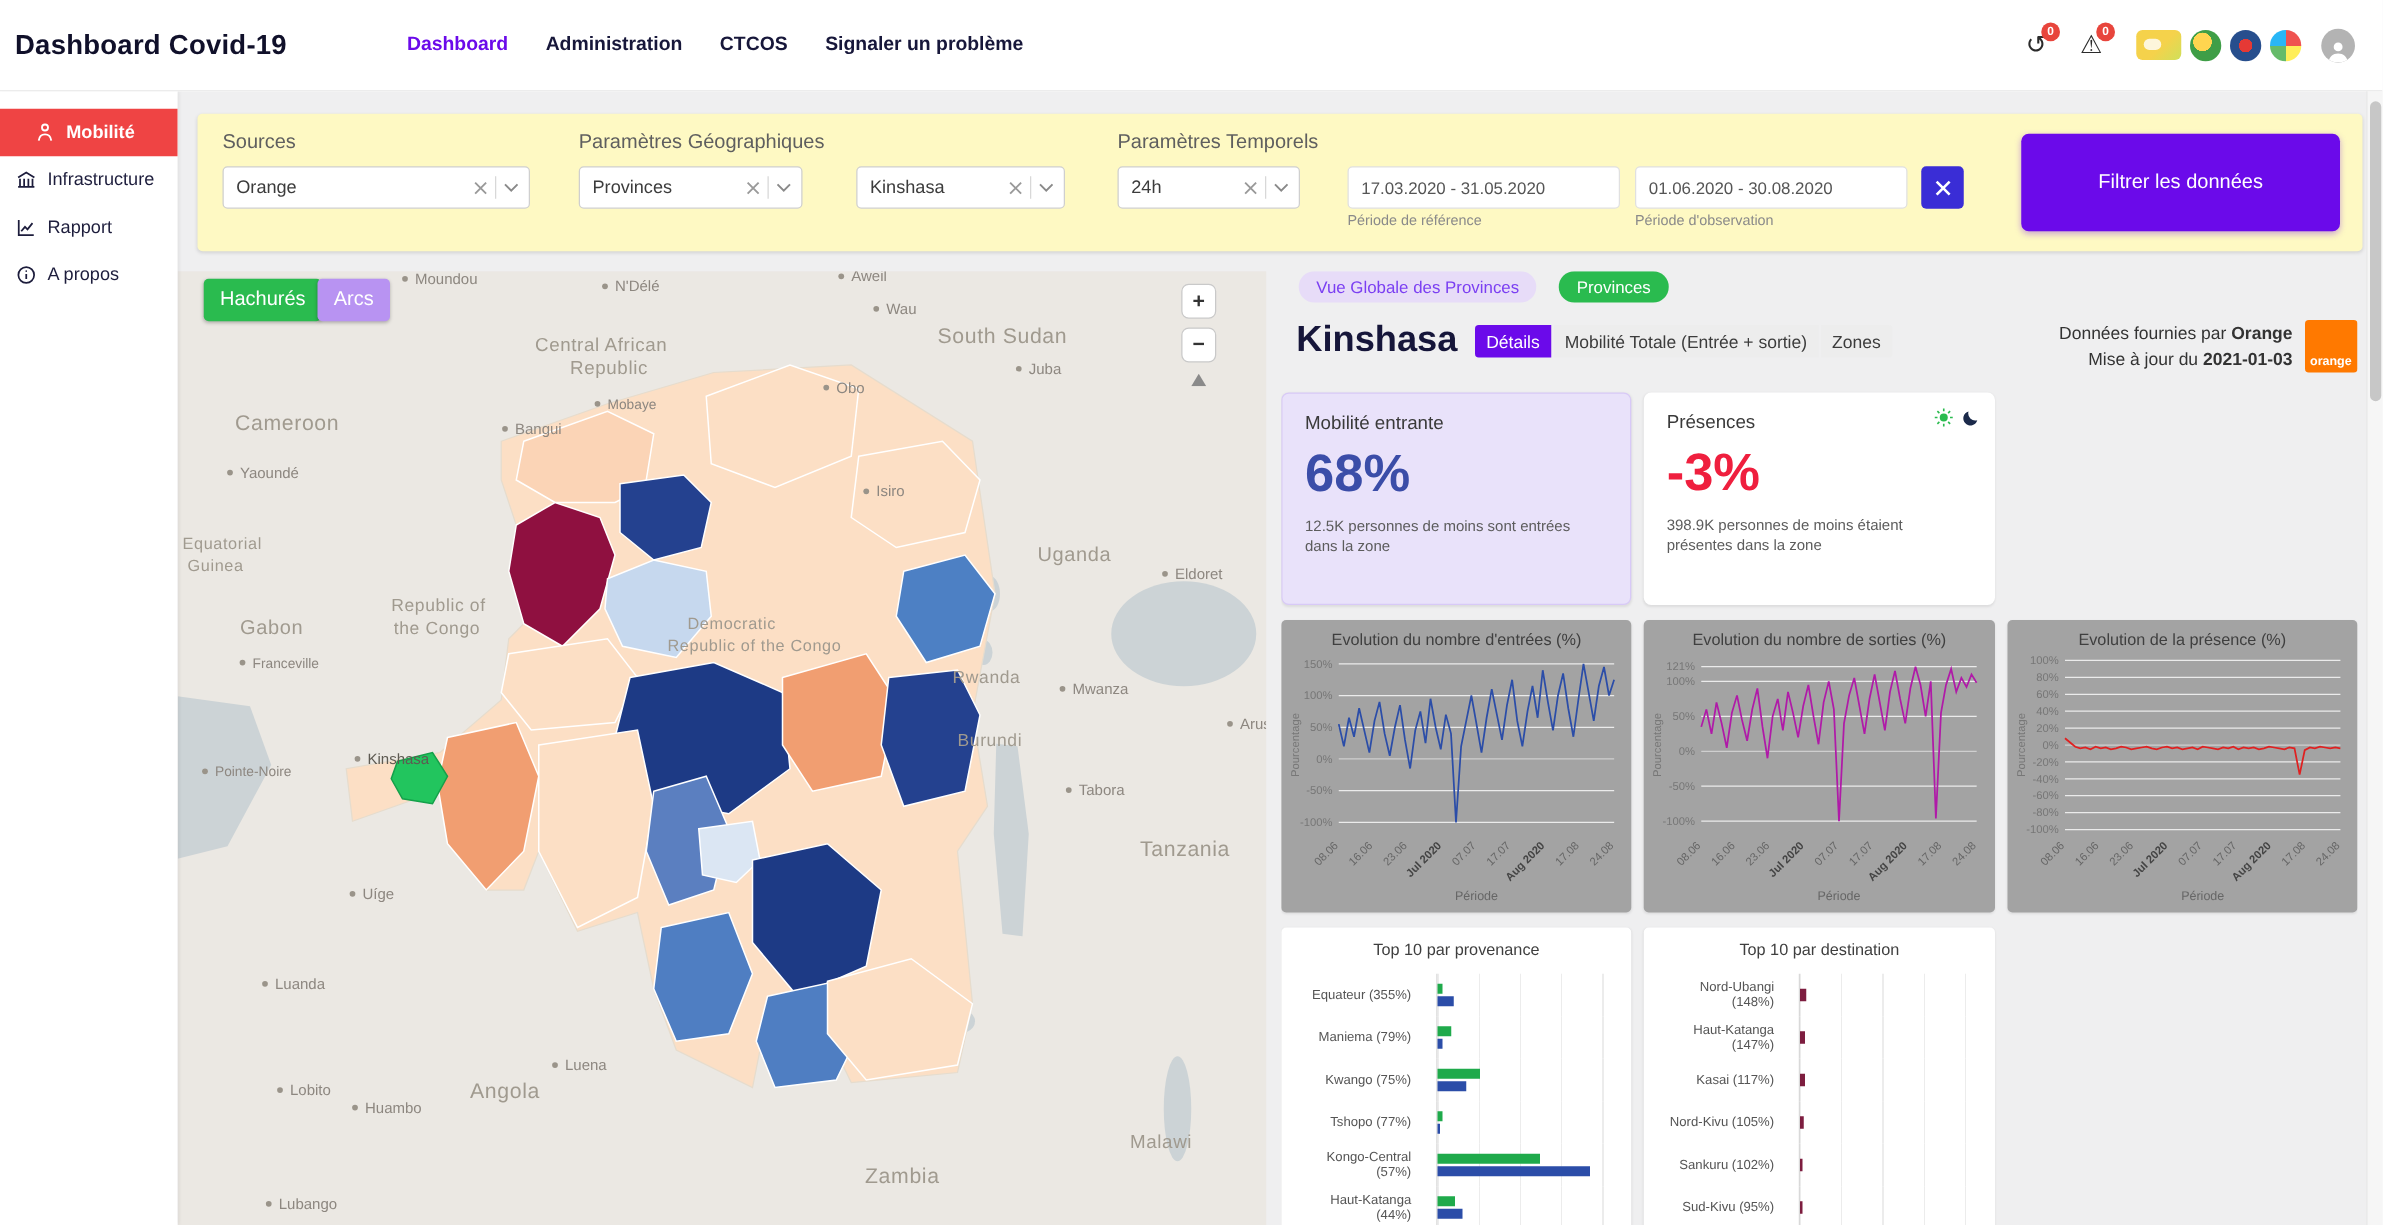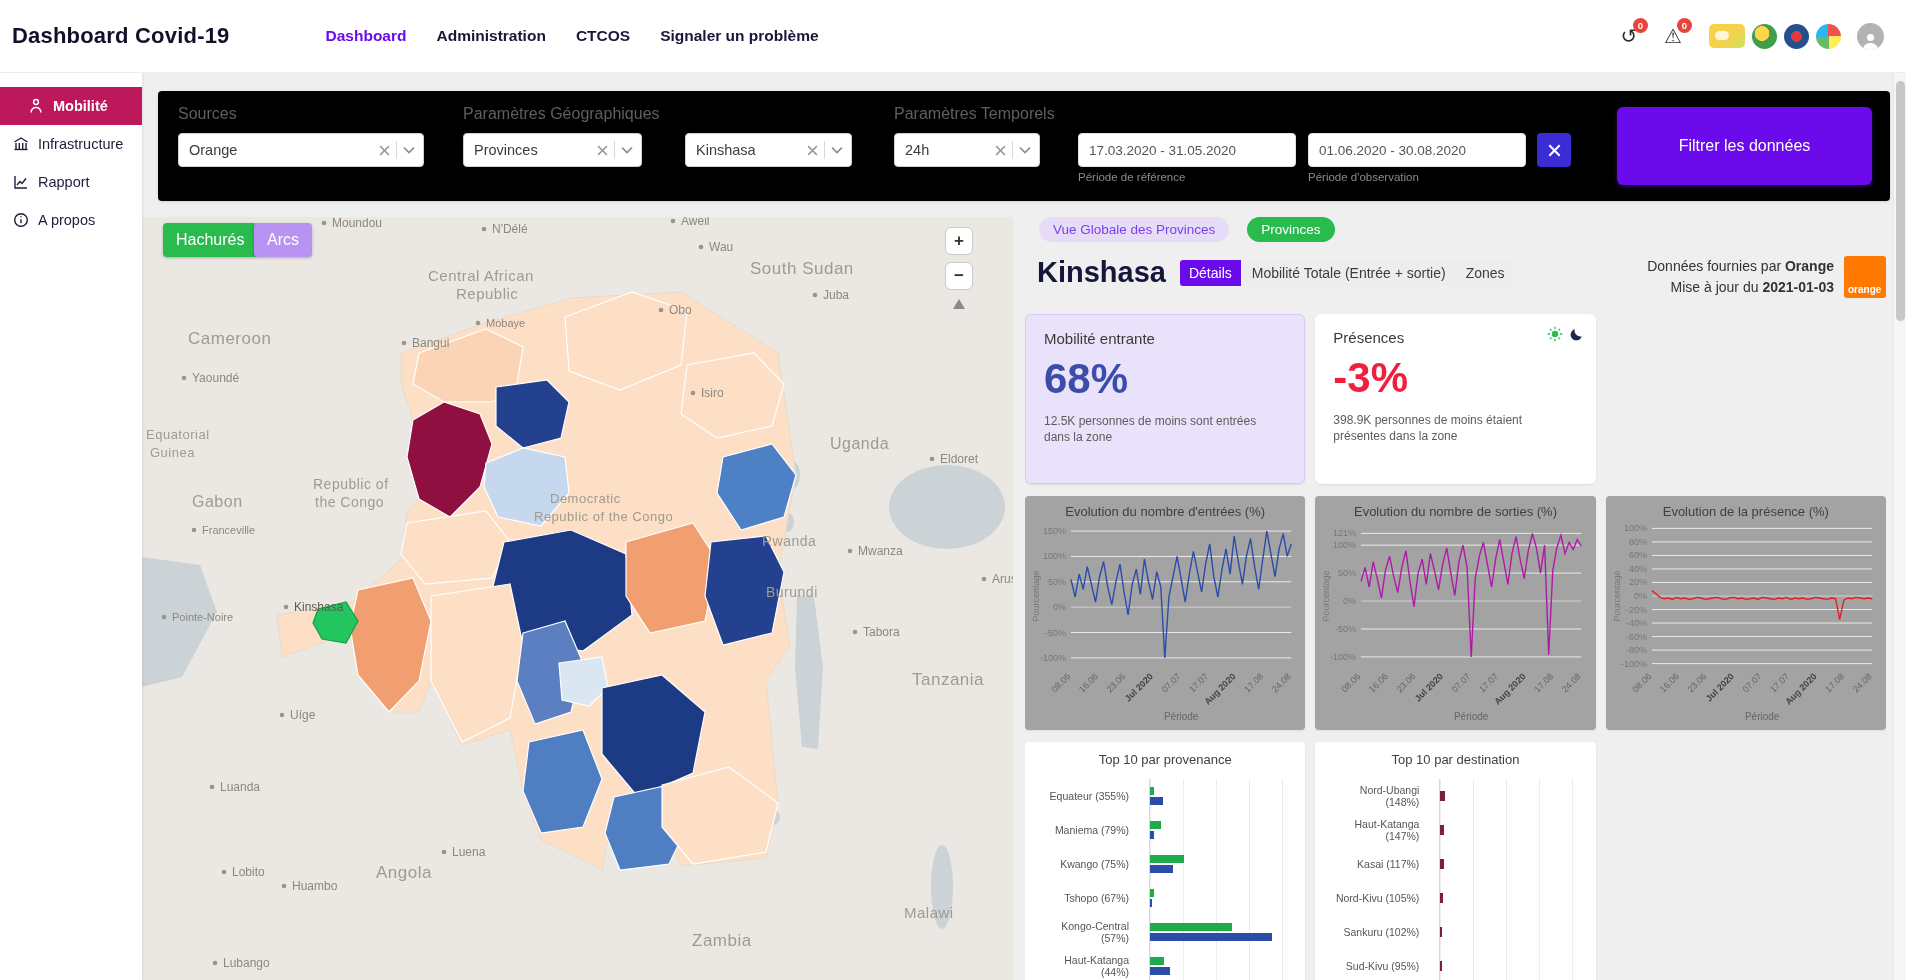--- a/index.html
+++ b/index.html
@@ -28,27 +28,27 @@
   .l3 { width:25px; height:25px; border-radius:50%; background:radial-gradient(circle at 50% 50%, #e53935 30%, #274e8d 31%); }
   .l4 { width:25px; height:25px; border-radius:50%; background:conic-gradient(#ef5350 0 25%, #ffee58 0 50%, #66bb6a 0 75%, #29b6f6 0); }
   .avatar { width:27px; height:27px; border-radius:50%; background:#b3b3b3; display:flex; align-items:flex-end; justify-content:center; overflow:hidden; cursor:pointer; }
 
   
   .sidebar { position:absolute; top:73px; left:0; bottom:0; width:142px; background:#fff;
     box-shadow:1px 0 3px rgba(0,0,0,.07); z-index:20; padding-top:14px; }
   .side-item { display:flex; align-items:center; height:38px; padding-left:13px; gap:9px;
     font-size:14.5px; color:#1d1d3c; cursor:pointer; }
   .side-item svg { flex:0 0 auto; }
-  .side-item.active { background:#be185d; color:#fff; font-weight:600;padding-left:28px; }
+  .side-item.active { background:#ef4444; color:#fff; font-weight:600;padding-left:28px; }
 
   
   .main { position:absolute; top:73px; left:142px; right:0; bottom:0; background:#efeff0; overflow:hidden; }
 
   
-  .filter-card { position:relative; margin:18px 16px 16px 16px; height:110px; background:#000000;
+  .filter-card { position:relative; margin:18px 16px 16px 16px; height:110px; background:#fef9c3;
     border-radius:4px; box-shadow:0 1px 3px rgba(0,0,0,.12); }
   .f-label { position:absolute; top:14px; font-size:16px; color:#5f5f5f; }
   .f-sub { position:absolute; top:80px; font-size:11.5px; color:#8a8a8a; }
   .select { position:absolute; top:42px; height:34px; background:#fff; border:1px solid #cfcfcf; border-radius:4px;
     display:flex; align-items:center; padding:0 8px 0 10px; font-size:14.5px; color:#3c3c3c; cursor:pointer; }
   .select .val { flex:1; white-space:nowrap; overflow:hidden; }
   .select .clear { color:#9a9a9a; margin:0 6px; display:flex; }
   .select .sep { width:1px; height:18px; background:#d8d8d8; margin-right:6px; }
   .chev { display:flex; color:#8a8a8a; }
   .dateinput { position:absolute; top:42px; height:34px; border:1px solid #e0e0e0; border-radius:4px; background:#fff;
@@ -561,21 +561,21 @@
                   </div>
                 </div>
                 <div class="bar-row">
                   <span class="bar-label">Kwango (75%)</span>
                   <div class="bar-track">
                     <div class="bar" style="width: 23.75%; background: rgb(31, 170, 75);"></div>
                     <div class="bar" style="width: 16.25%; background: rgb(43, 77, 168);"></div>
                   </div>
                 </div>
                 <div class="bar-row">
-                  <span class="bar-label">Tshopo (67%)</span>
+                  <span class="bar-label">Tshopo (77%)</span>
                   <div class="bar-track">
                     <div class="bar" style="width: 2.5%; background: rgb(31, 170, 75);"></div>
                     <div class="bar" style="width: 1.25%; background: rgb(43, 77, 168);"></div>
                   </div>
                 </div>
                 <div class="bar-row">
                   <span class="bar-label">Kongo-Central (57%)</span>
                   <div class="bar-track">
                     <div class="bar" style="width: 57.5%; background: rgb(31, 170, 75);"></div>
                     <div class="bar" style="width: 85%; background: rgb(43, 77, 168);"></div>

